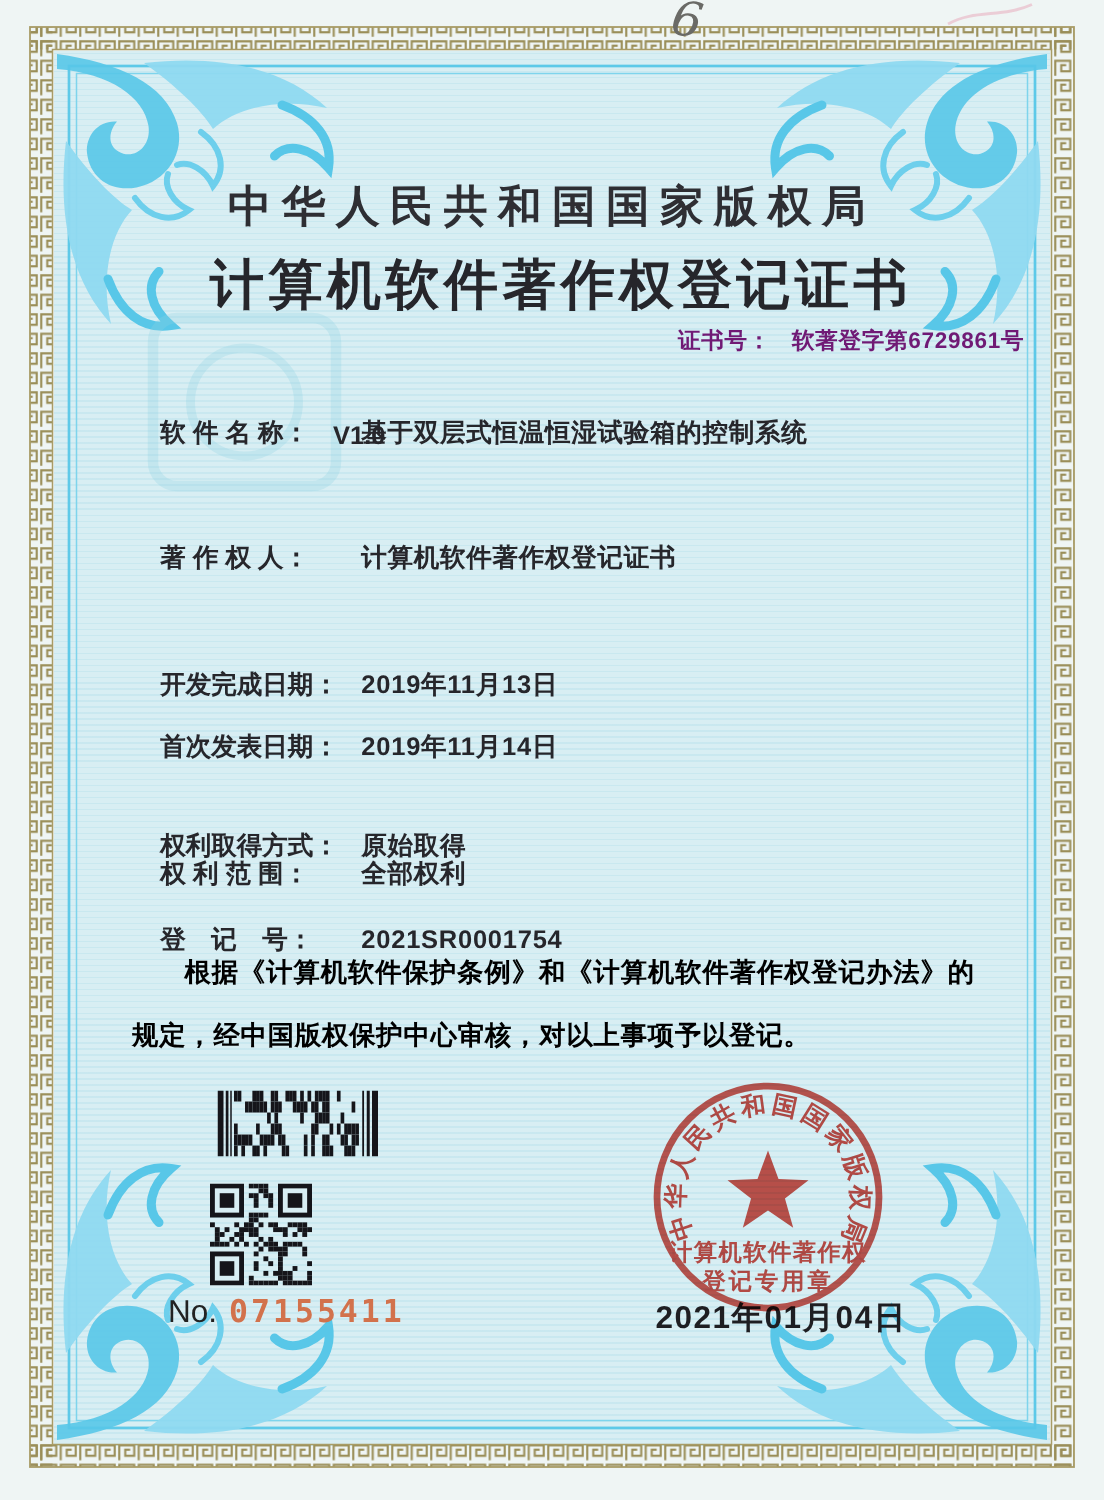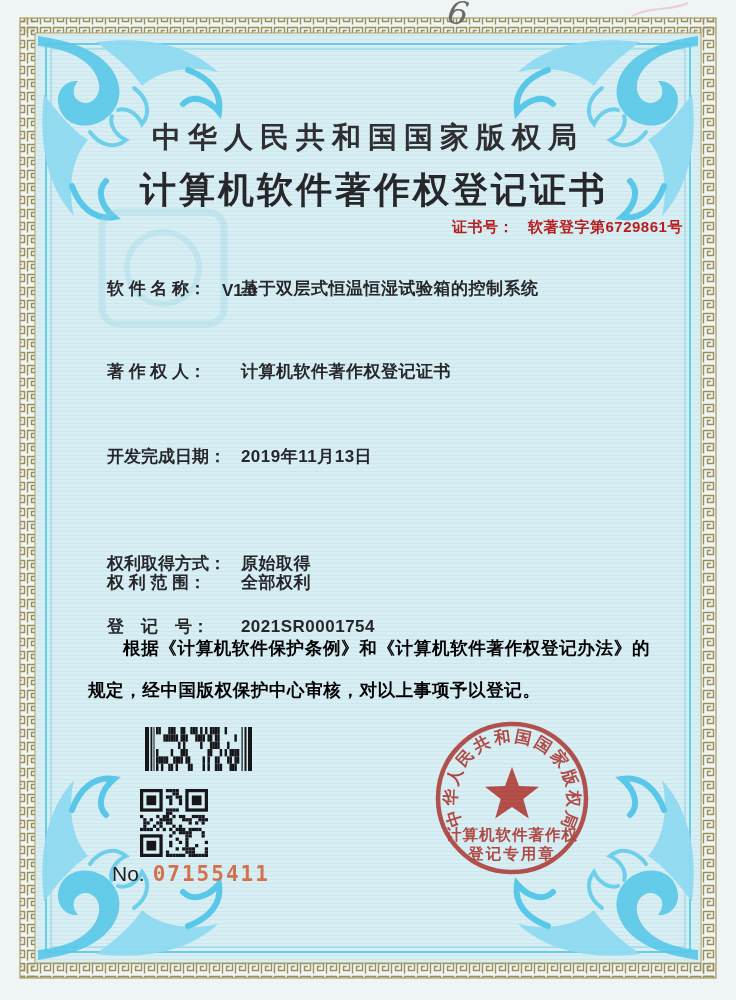--- a/index.html
+++ b/index.html
@@ -23,21 +23,21 @@
   .txt{position:absolute;color:#26262b;z-index:3;}
   #issuer{
     left:0;right:0;top:118px;text-align:center;
     font-size:29px;font-weight:700;letter-spacing:7px;color:#2e2e33;
   }
   #cert-title{
     left:0;right:0;top:166px;text-align:center;
     font-size:36px;font-weight:700;letter-spacing:3px;color:#26262b;margin-left:12px;
   }
   #cert-no{
-    left:452px;top:218px;font-size:15px;font-weight:700;color:#b91c1c;
+    left:452px;top:218px;font-size:15px;font-weight:700;color:#701a75;
     letter-spacing:.5px;
   }
   #cert-no .gap{display:inline-block;width:14px;}
 
   .row{position:absolute;left:88px;font-size:17px;line-height:26px;white-space:pre;}
   .row .lbl{display:inline-block;width:134px;font-weight:700;white-space:pre;}
   .row .val{font-weight:600;letter-spacing:.5px;}
   #row-name  {top:250px;}
   #row-name2 {top:278px;left:222px;font-weight:600;}
   #row-owner {top:333px;}
@@ -144,20 +144,23 @@
   <div id="row-name" class="row txt">
     <span class="lbl">软 件 名 称：</span><span class="val">基于双层式恒温恒湿试验箱的控制系统</span>
   </div>
   <div id="row-name2" class="row txt">V1.0</div>
 
   <div id="row-owner" class="row txt">
     <span class="lbl">著 作 权 人：</span><span class="val">计算机软件著作权登记证书</span>
   </div>
   <div id="row-dev" class="row txt">
     <span class="lbl">开发完成日期：</span><span class="val">2019年11月13日</span>
+  </div>
+  <div id="row-pub" class="row txt">
+    <span class="lbl">首次发表日期：</span><span class="val">2019年11月14日</span>
   </div>
   <div id="row-acq" class="row txt">
     <span class="lbl">权利取得方式：</span><span class="val">原始取得</span>
   </div>
   <div id="row-scope" class="row txt">
     <span class="lbl">权 利 范 围：</span><span class="val">全部权利</span>
   </div>
   <div id="row-reg" class="row txt">
     <span class="lbl">登　记　号：</span><span class="val">2021SR0001754</span>
   </div>
@@ -383,20 +386,21 @@
       <rect x="51.80952380952381" y="64.76190476190476" width="3.238095238095238" height="3.238095238095238" fill="#15151a"></rect>
       <rect x="55.04761904761905" y="64.76190476190476" width="3.238095238095238" height="3.238095238095238" fill="#15151a"></rect>
       <rect x="58.285714285714285" y="64.76190476190476" width="3.238095238095238" height="3.238095238095238" fill="#15151a"></rect>
       <rect x="61.523809523809526" y="64.76190476190476" width="3.238095238095238" height="3.238095238095238" fill="#15151a"></rect>
       <rect x="64.76190476190476" y="64.76190476190476" width="3.238095238095238" height="3.238095238095238" fill="#15151a"></rect>
     </svg>
 
   <div id="no-line">
     <span class="no-label">No.</span><span class="no-value">07155411</span>
   </div>
+  <div id="issue-date">2021年01月04日</div>
 
   <svg id="seal-svg" width="190" height="190" viewBox="0 0 190 190">
     <circle cx="95" cy="95" r="74" fill="none" stroke="#cf4038" stroke-width="4.5" opacity="0.95"></circle>
     <path id="sealArc" d="M 46.5,123 A 56,56 0 1 1 143.5,123" fill="none"></path>
     <text font-size="16.5" font-weight="700" fill="#cf4038" letter-spacing="3" font-family="Liberation Sans, sans-serif">
       <textPath href="#sealArc" startOffset="2">中华人民共和国国家版权局</textPath>
     </text>
     <path d="M95,64 L102,83 L122,83.8 L106.3,96 L111.8,115.5 L95,104 L78.2,115.5 L83.7,96 L68,83.8 L88,83 Z" fill="#d4453c"></path>
     <text x="95" y="137" text-anchor="middle" font-size="15.5" font-weight="700" fill="#cf4038" letter-spacing="1" font-family="Liberation Sans, sans-serif">计算机软件著作权</text>
     <text x="95" y="156" text-anchor="middle" font-size="15.5" font-weight="700" fill="#cf4038" letter-spacing="2" font-family="Liberation Sans, sans-serif">登记专用章</text>

